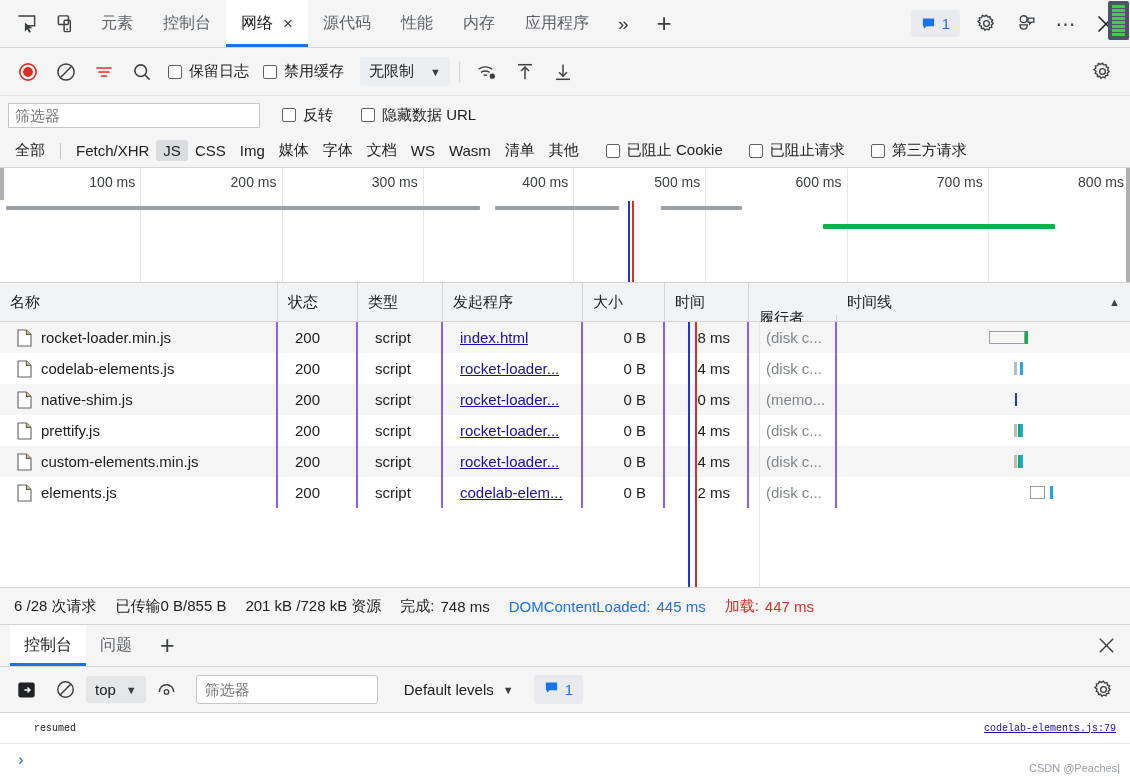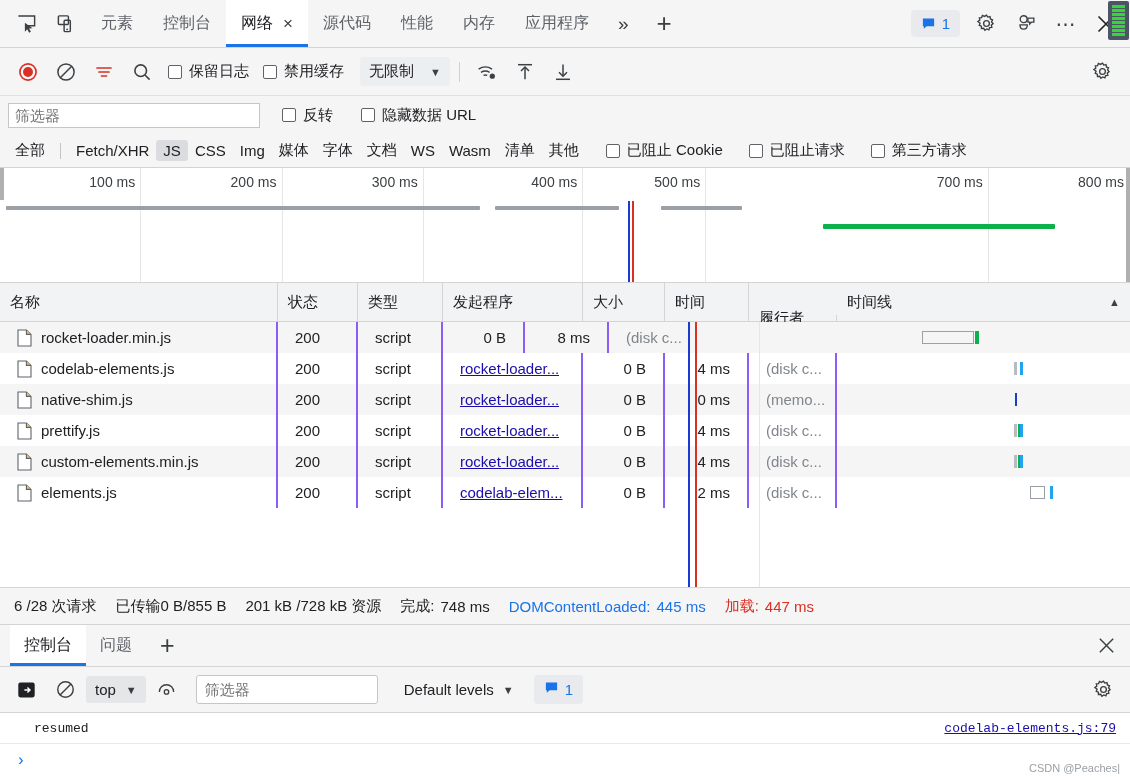--- a/index.html
+++ b/index.html
@@ -349,21 +349,21 @@
   .ct-badge .cnt { color: #1a73e8; font-size: 15px; }
   .ct-right { margin-left: auto; }
 
   .console-msgs { background: #fff; }
   .cmsg {
     height: 31px;
     display: flex; align-items: center;
     border-bottom: 1px solid #e8e8e8;
     padding: 0 14px 0 34px;
     font-family: "Liberation Mono", monospace;
-    font-size: 13px;
+    font-size: 10px;
     color: #202124;
   }
   .cmsg .src { margin-left: auto; color: #1a0dab; text-decoration: underline; }
   .cprompt {
     height: 33px;
     display: flex; align-items: center;
     padding: 0 14px 0 16px;
     position: relative;
   }
   .cprompt .chev { color: #1a73e8; font-size: 16px; font-family: "Liberation Mono", monospace; }
@@ -573,25 +573,28 @@
     <div class="ov-ticks" id="ov-ticks">
         <div class="ov-tick" style="left: 0px; width: 141.25px;">
           <span>100 ms</span>
         </div>
         <div class="ov-tick" style="left: 141.25px; width: 141.25px;">
           <span>200 ms</span>
         </div>
         <div class="ov-tick" style="left: 282.5px; width: 141.25px;">
           <span>300 ms</span>
         </div>
-        <div class="ov-tick" style="left: 442px; width: 141.25px;">
+        <div class="ov-tick" style="left: 433px; width: 141.25px;">
           <span>400 ms</span>
         </div>
         <div class="ov-tick" style="left: 565px; width: 141.25px;">
           <span>500 ms</span>
+        </div>
+        <div class="ov-tick" style="left: 706.25px; width: 141.25px;">
+          <span>600 ms</span>
         </div>
         <div class="ov-tick" style="left: 847.5px; width: 141.25px;">
           <span>700 ms</span>
         </div>
         <div class="ov-tick" style="left: 988.75px; width: 141.25px;">
           <span>800 ms</span>
         </div>
       </div>
     <div id="ov-bars">
         <div class="ov-bar" style="left: 0.5%; width: 42%; top: 38px; background: rgb(154, 160, 166);"></div>
@@ -640,20 +643,23 @@
                 <path d="M1 1h8.4L14 5.4V17H1z"></path>
                 <path d="M9.4 1v4.4H14" fill="#f2c14e"></path>
               </svg></span>
             <span>rocket-loader.min.js</span>
           </div>
           <div class="td" style="width: 80px;">
             <span>200</span>
           </div>
           <div class="td" style="width: 85px;">
             <span>script</span>
+          </div>
+          <div class="td" style="width: 140px;">
+            <span class="linkcell">index.html</span>
           </div>
           <div class="td right" style="width: 82px;">
             <span>0 B</span>
           </div>
           <div class="td right" style="width: 84px;">
             <span>8 ms</span>
           </div>
           <div class="td muted" style="width: 88px;">
             <span>(disk c...</span>
           </div>

